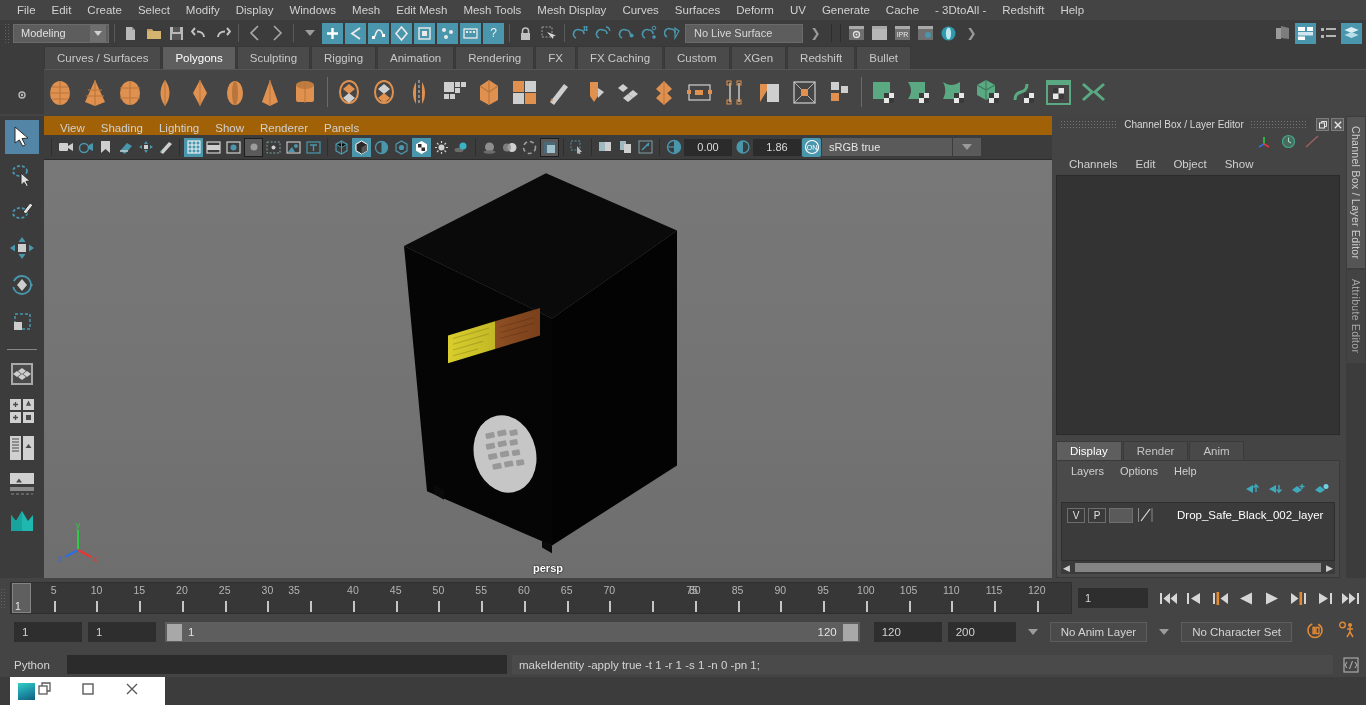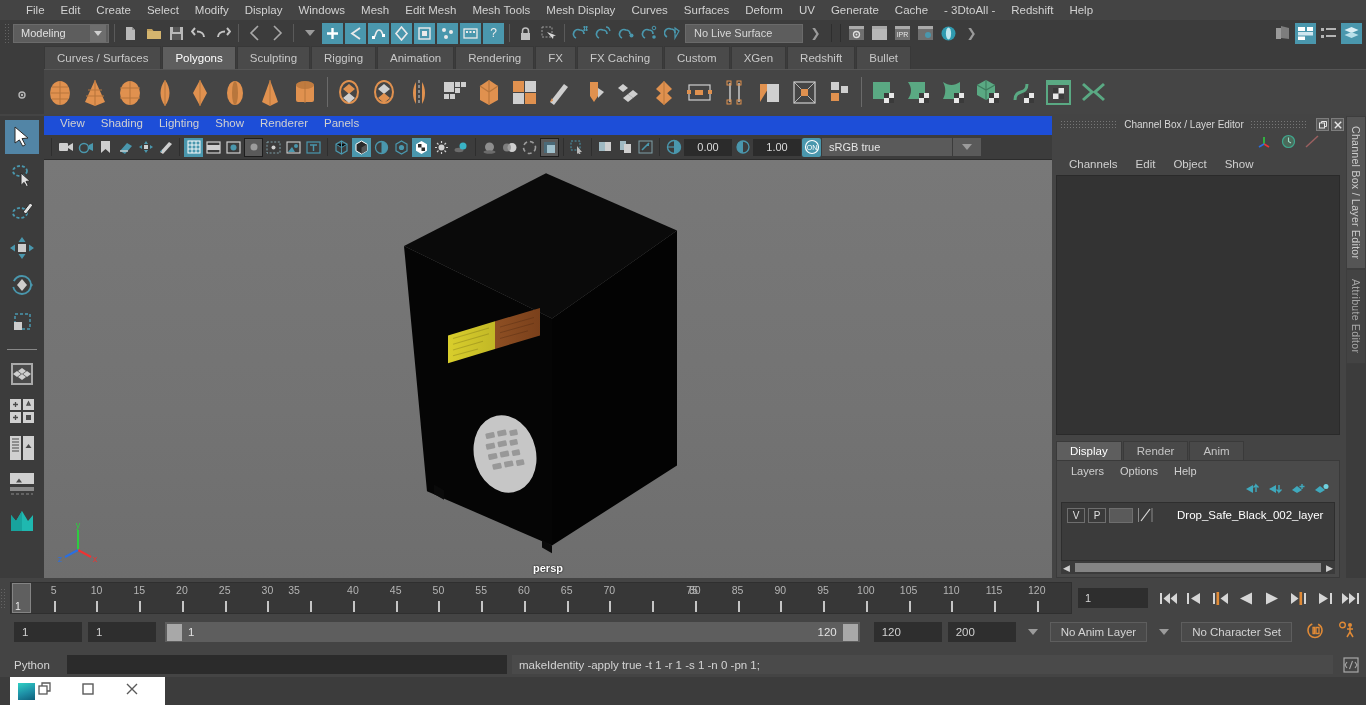--- a/index.html
+++ b/index.html
@@ -9,21 +9,21 @@
     font-family: "Liberation Sans", sans-serif;
     overflow: hidden;
     -webkit-font-smoothing: antialiased;
   }
   body { position: relative; }
 
   
   .menubar {
     height: 20px; background: #444444;
     display: flex; align-items: center;
-    padding-left: 18px;
+    padding-left: 9px;
   }
   .menubar .mi {
     color: #d2d2d2; font-size: 11.5px;
     padding: 2px 8px; white-space: nowrap; cursor: default;
   }
 
   
   .statusline {
     height: 26px; background: #3c3c3c;
     display: flex; align-items: center; gap: 2px;
@@ -96,22 +96,22 @@
     width: 44px; background: #3c3c3c; padding-top: 4px;
     display: flex; flex-direction: column; align-items: center;
   }
   .tool { width: 34px; height: 34px; margin-bottom: 3px; display:flex; align-items:center; justify-content:center;}
   .tool.sel { background: #5285a6; }
   .tooldiv { width: 30px; height: 1px; background: #888; margin: 7px 0; }
 
   
   .vpcol { flex: 1; display: flex; flex-direction: column; background: #3c3c3c; }
   .vpmenu {
-    height: 19px; display: flex; align-items: flex-start; padding-left: 8px;
-    background: #1d4ed8;
+    height: 19px; display: flex; align-items: flex-end; padding-left: 8px;
+    background: #a16207;
   }
   .vpmenu .vmi { color: #d0d0d0; font-size: 11.5px; padding: 1px 8px; cursor: default;}
   .vptools {
     height: 24px; display: flex; align-items: center; gap: 1px;
     padding-left: 4px; background: #3c3c3c;
   }
   .vb { width: 19px; height: 19px; display: inline-flex; align-items: center; justify-content: center; }
   .vb.on { background: #4a97ad; }
   .vb.framed { border: 1px solid #1e1e1e; background: #5a5a5a; }
   .numfield {
@@ -1046,21 +1046,21 @@
             <path d="M2 8h12" stroke="#4a97ad" stroke-width="1.2"></path>
           </svg>
       </div>
       <div class="numfield">0.00</div>
       <div class="vb">
         <svg width="14" height="14" viewBox="0 0 14 14">
             <circle cx="7" cy="7" r="6" fill="none" stroke="#4a97ad" stroke-width="1.3"></circle>
             <path d="M7 1a6 6 0 000 12z" fill="#4a97ad"></path>
           </svg>
       </div>
-      <div class="numfield">1.00</div>
+      <div class="numfield">1.86</div>
       <div class="vb on" style="border-radius:2px;">
         <svg width="16" height="16" viewBox="0 0 16 16">
             <circle cx="8" cy="8" r="6.5" fill="none" stroke="#fff" stroke-width="1.2"></circle>
             <text x="8" y="11" font-size="7" fill="#fff" text-anchor="middle" font-family="Liberation Sans">ON</text>
           </svg>
       </div>
       <div class="gammafield">sRGB true</div>
       <div class="gammaarrow">
           <span class="tri"></span>
         </div>

